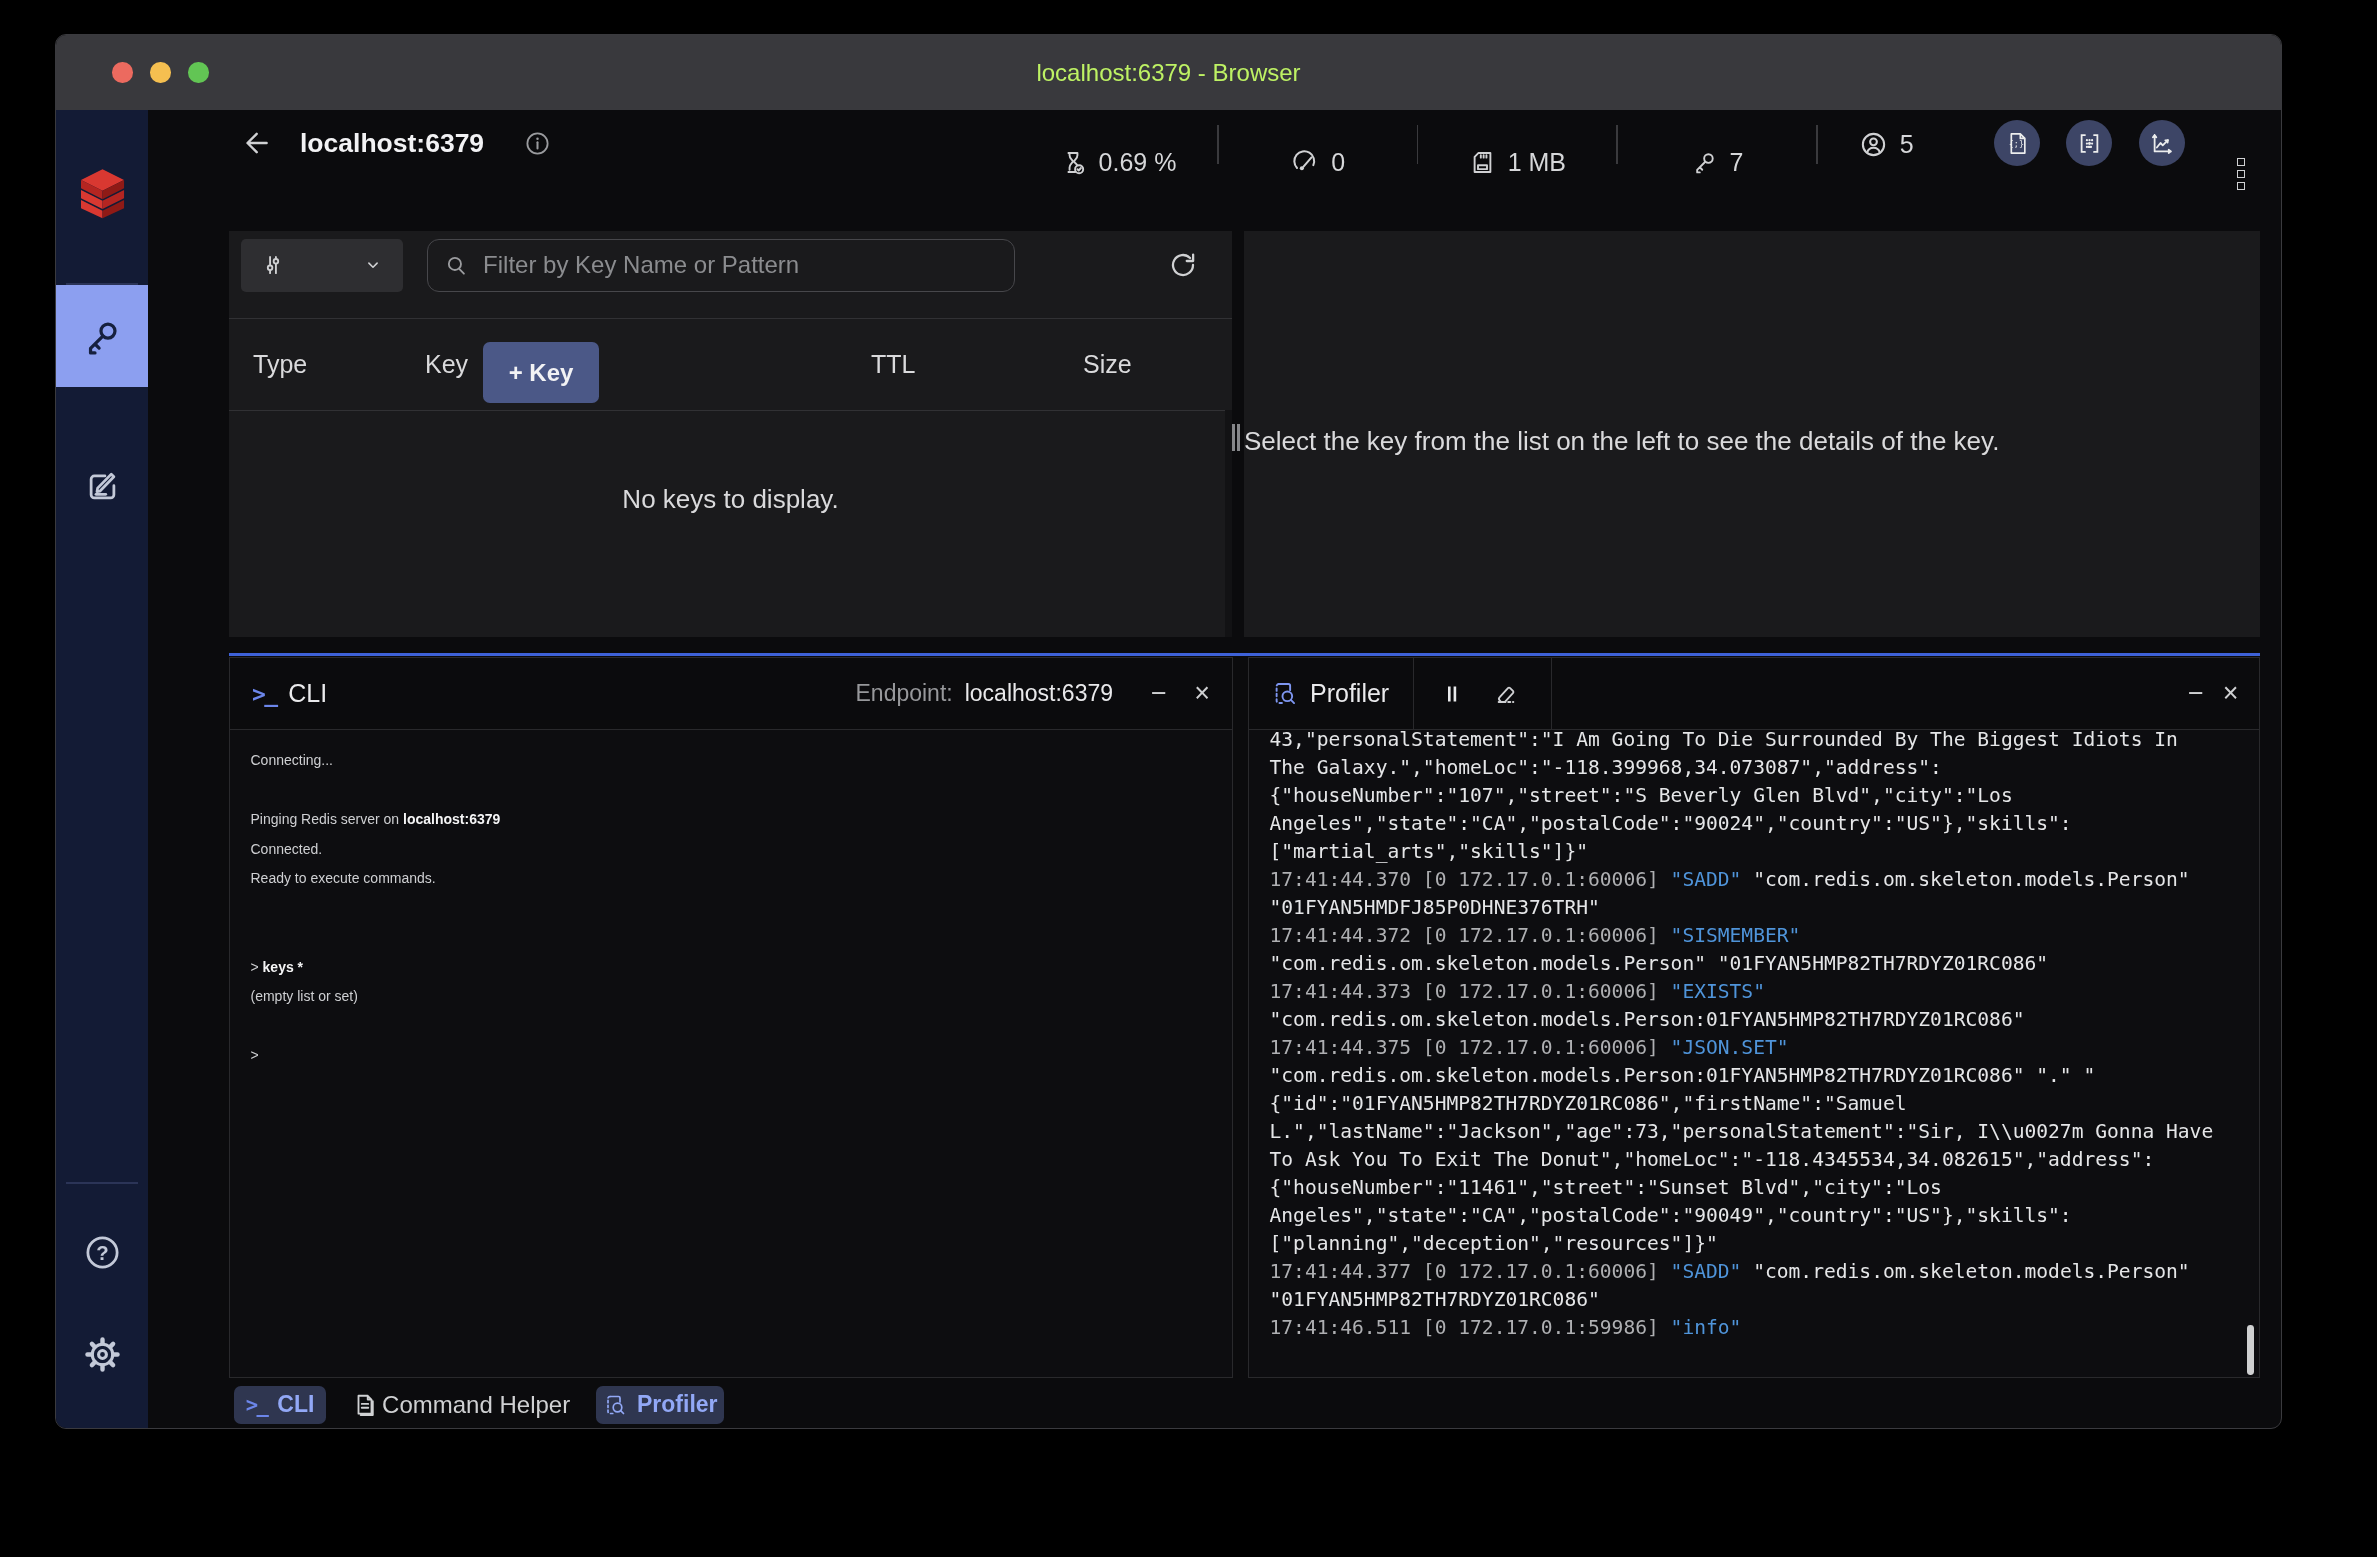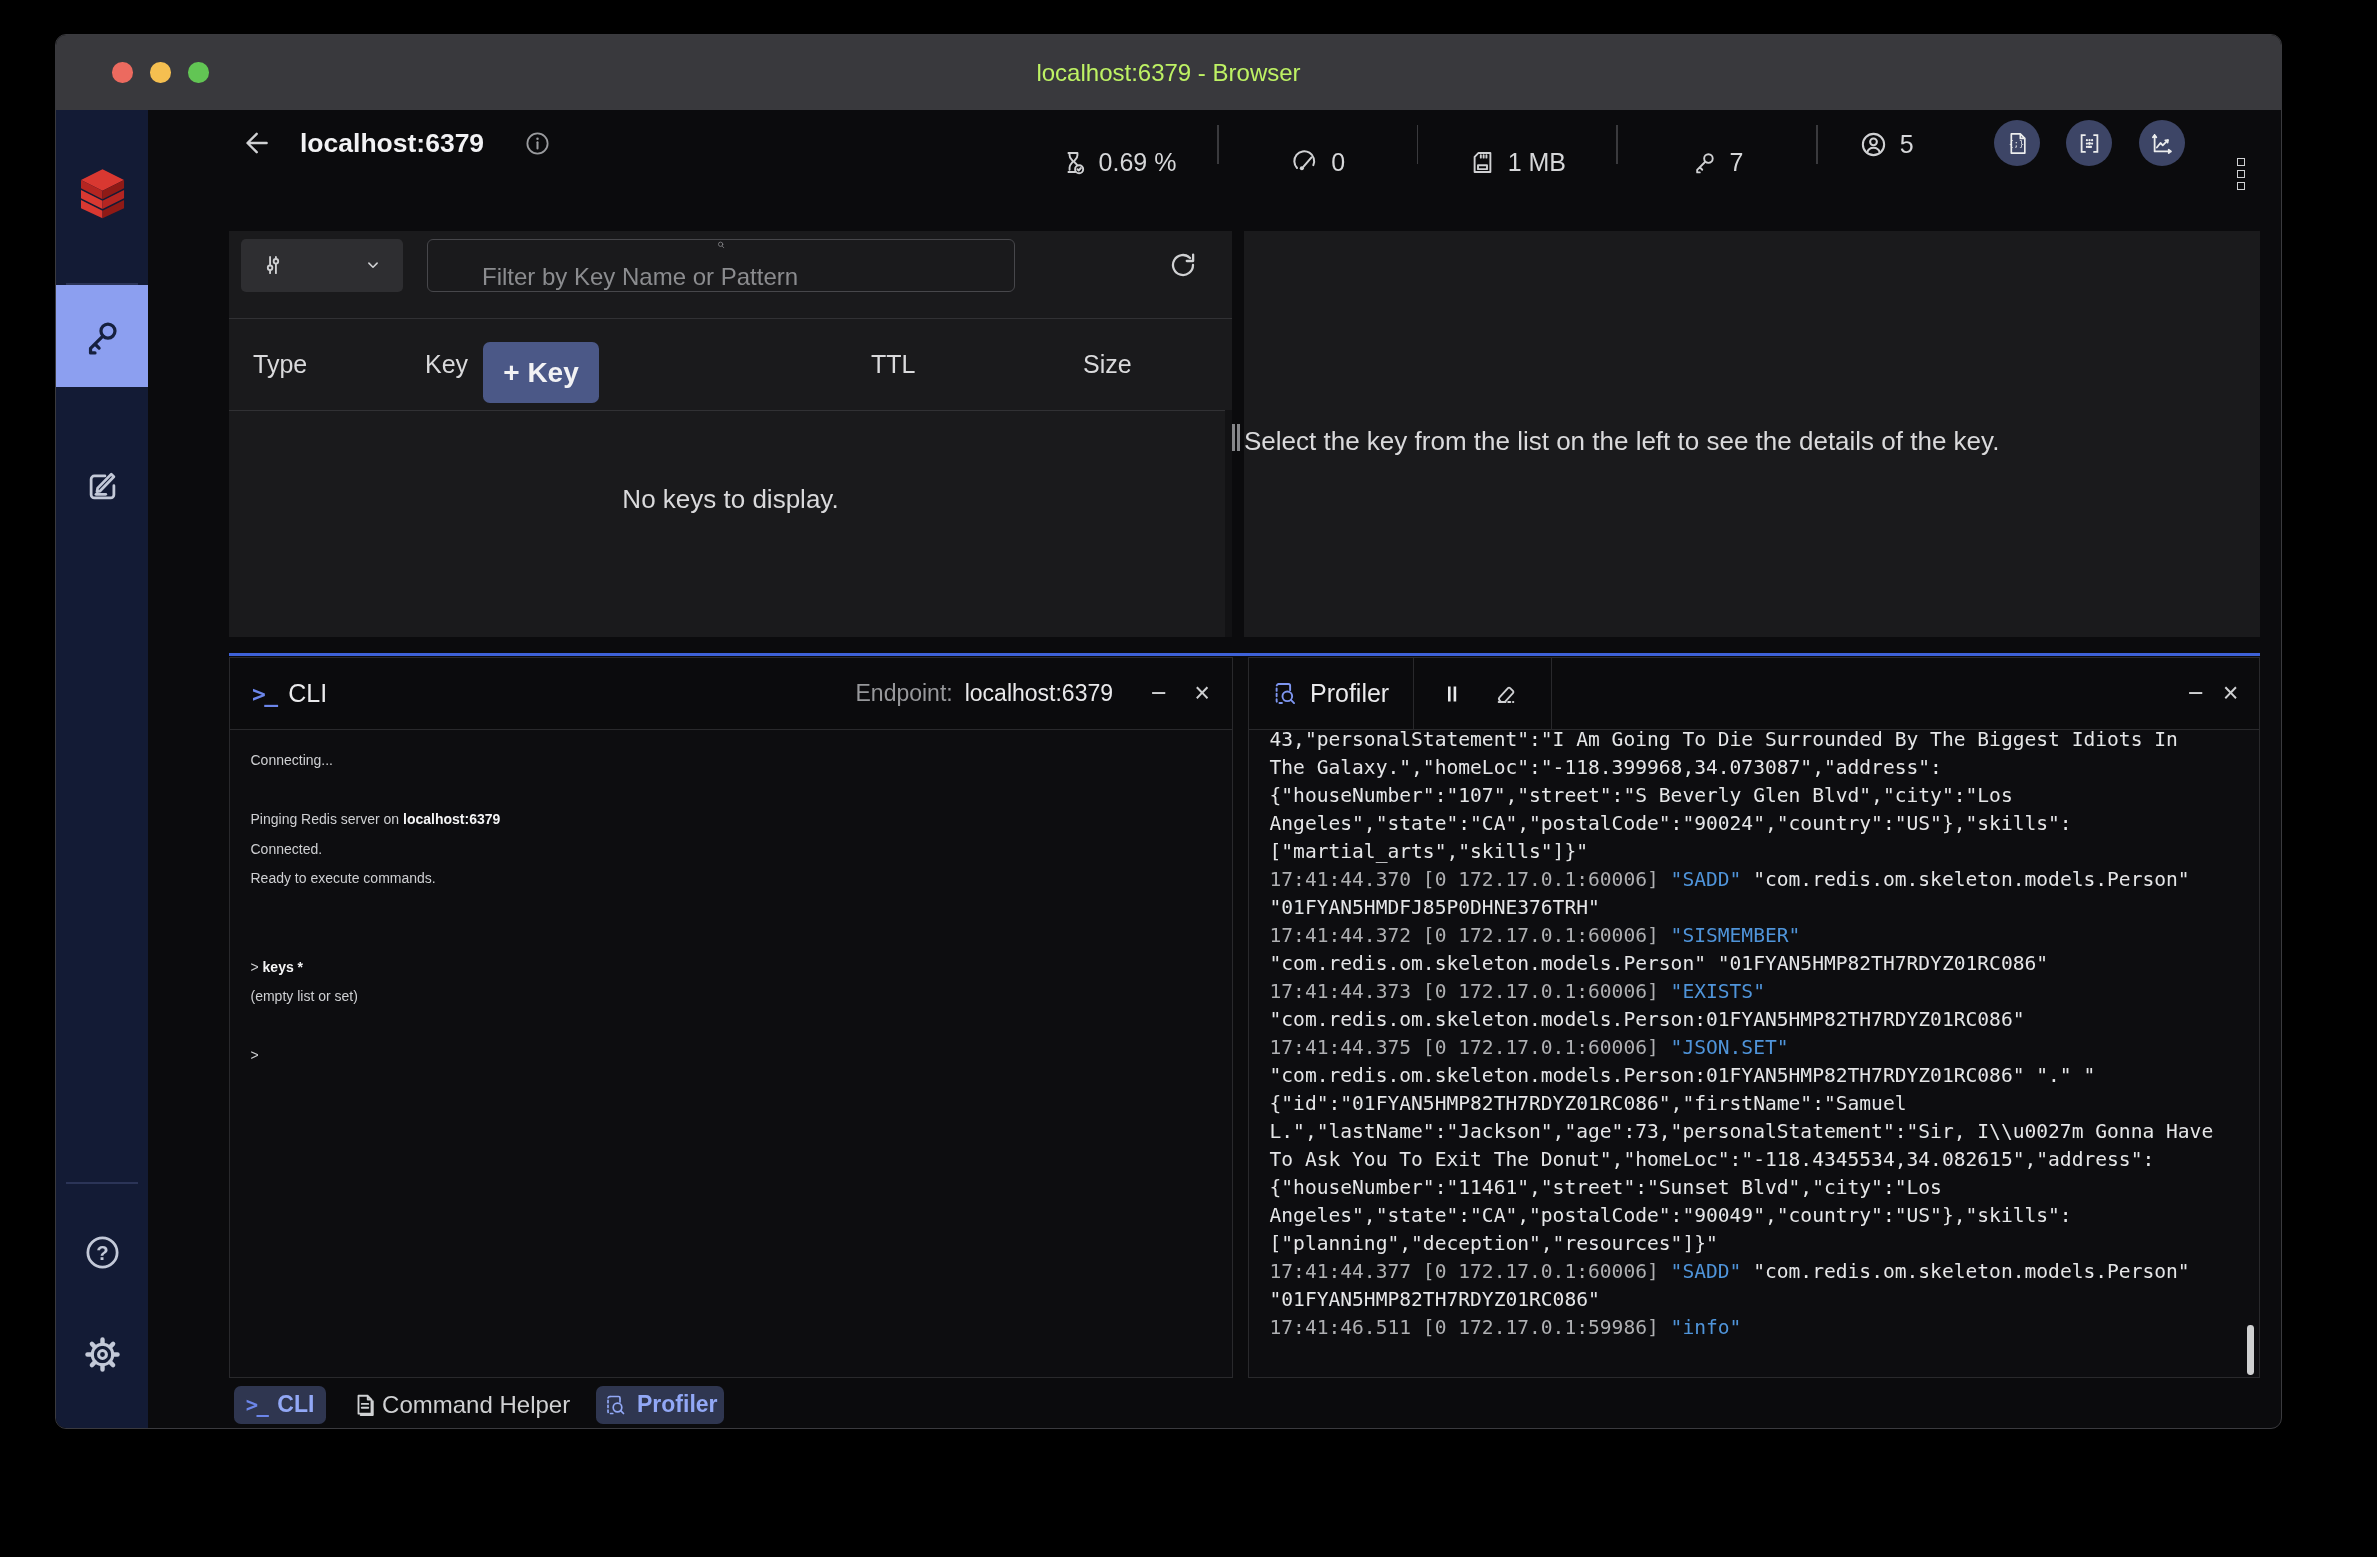--- a/index.html
+++ b/index.html
@@ -32,30 +32,30 @@
   .vdiv  { width:1.7px; height:39px; background:#3a3a3d; }
   .circle-btn { position:absolute; top:85px; width:46px; height:46px; border-radius:50%; background:#3d4566;
                 display:flex; align-items:center; justify-content:center; }
   .kebab { position:absolute; left:2168px; top:123px; width:34px; height:34px; display:flex; flex-direction:column; align-items:center; gap:4.3px; }
   .kebab i { width:7.7px; height:7.7px; border:1.7px solid #d0d1d3; display:block; }
 
   
   .browser-panel { position:absolute; left:173px; top:196px; width:1003px; height:406px; background:#1a1a1c; }
   .filter-dd { position:absolute; left:12px; top:7.7px; width:162px; height:53px; background:#2e2e31; border-radius:5.1px;
                display:flex; align-items:center; justify-content:space-between; padding:0 19px; }
-  .search-box { position:absolute; left:198px; top:7.7px; width:588px; height:53px; border:0.9px solid #47474b; border-radius:6px;
-                display:flex; align-items:center; gap:13.7px; padding:0 15.4px; background:transparent;flex-direction:column; }
+  .search-box { position:absolute; left:198px; top:7.7px; width:588px; height:53px; border:0.9px solid #47474b; border-radius:12px;
+                display:flex; align-items:center; gap:13.7px; padding:0 15.4px; background:transparent; }
   .search-box input { background:transparent; border:none; outline:none; color:#dedfe1; font-size:24px; width:478px; }
   .search-box input::placeholder { color:#8b8c8f; }
   .refresh-btn { position:absolute; left:938px; top:18px; width:32px; height:32px; }
   .hrow-div { position:absolute; left:0; width:100%; height:0.9px; background:#313134; }
   .khead { position:absolute; top:87px; left:0; width:100%; height:92px; color:#dadadc; font-size:25px; }
   .khead .col { position:absolute; top:0; height:92px; line-height:92px; }
   .add-key-btn { position:absolute; left:254px; top:24px; width:116px; height:61px; background:#4b5887; border:none; border-radius:6.8px;
-                 color:#f2f2f4; font-size:28px; font-weight:bold; cursor:pointer; }
+                 color:#f2f2f4; font-size:24px; font-weight:bold; cursor:pointer; }
   .empty-keys { position:absolute; left:0; top:253px; width:100%; text-align:center; color:#dadadc; font-size:26px; }
   .klist-scroll { position:absolute; right:0; top:179px; bottom:0; width:6.8px; background:#121214; }
 
   
   .details-panel { position:absolute; left:1188px; top:196px; width:1016px; height:406px; background:#1a1a1c; }
   .details-msg { position:absolute; left:0; top:195px; width:100%; text-align:left; color:#dadadc; font-size:26px; }
   .resize-handle { position:absolute; left:1176px; top:389px; width:10.2px; height:27px; display:flex; gap:2.6px; }
   .resize-handle i { width:2.6px; height:27px; background:#86878a; display:block; }
 
   

